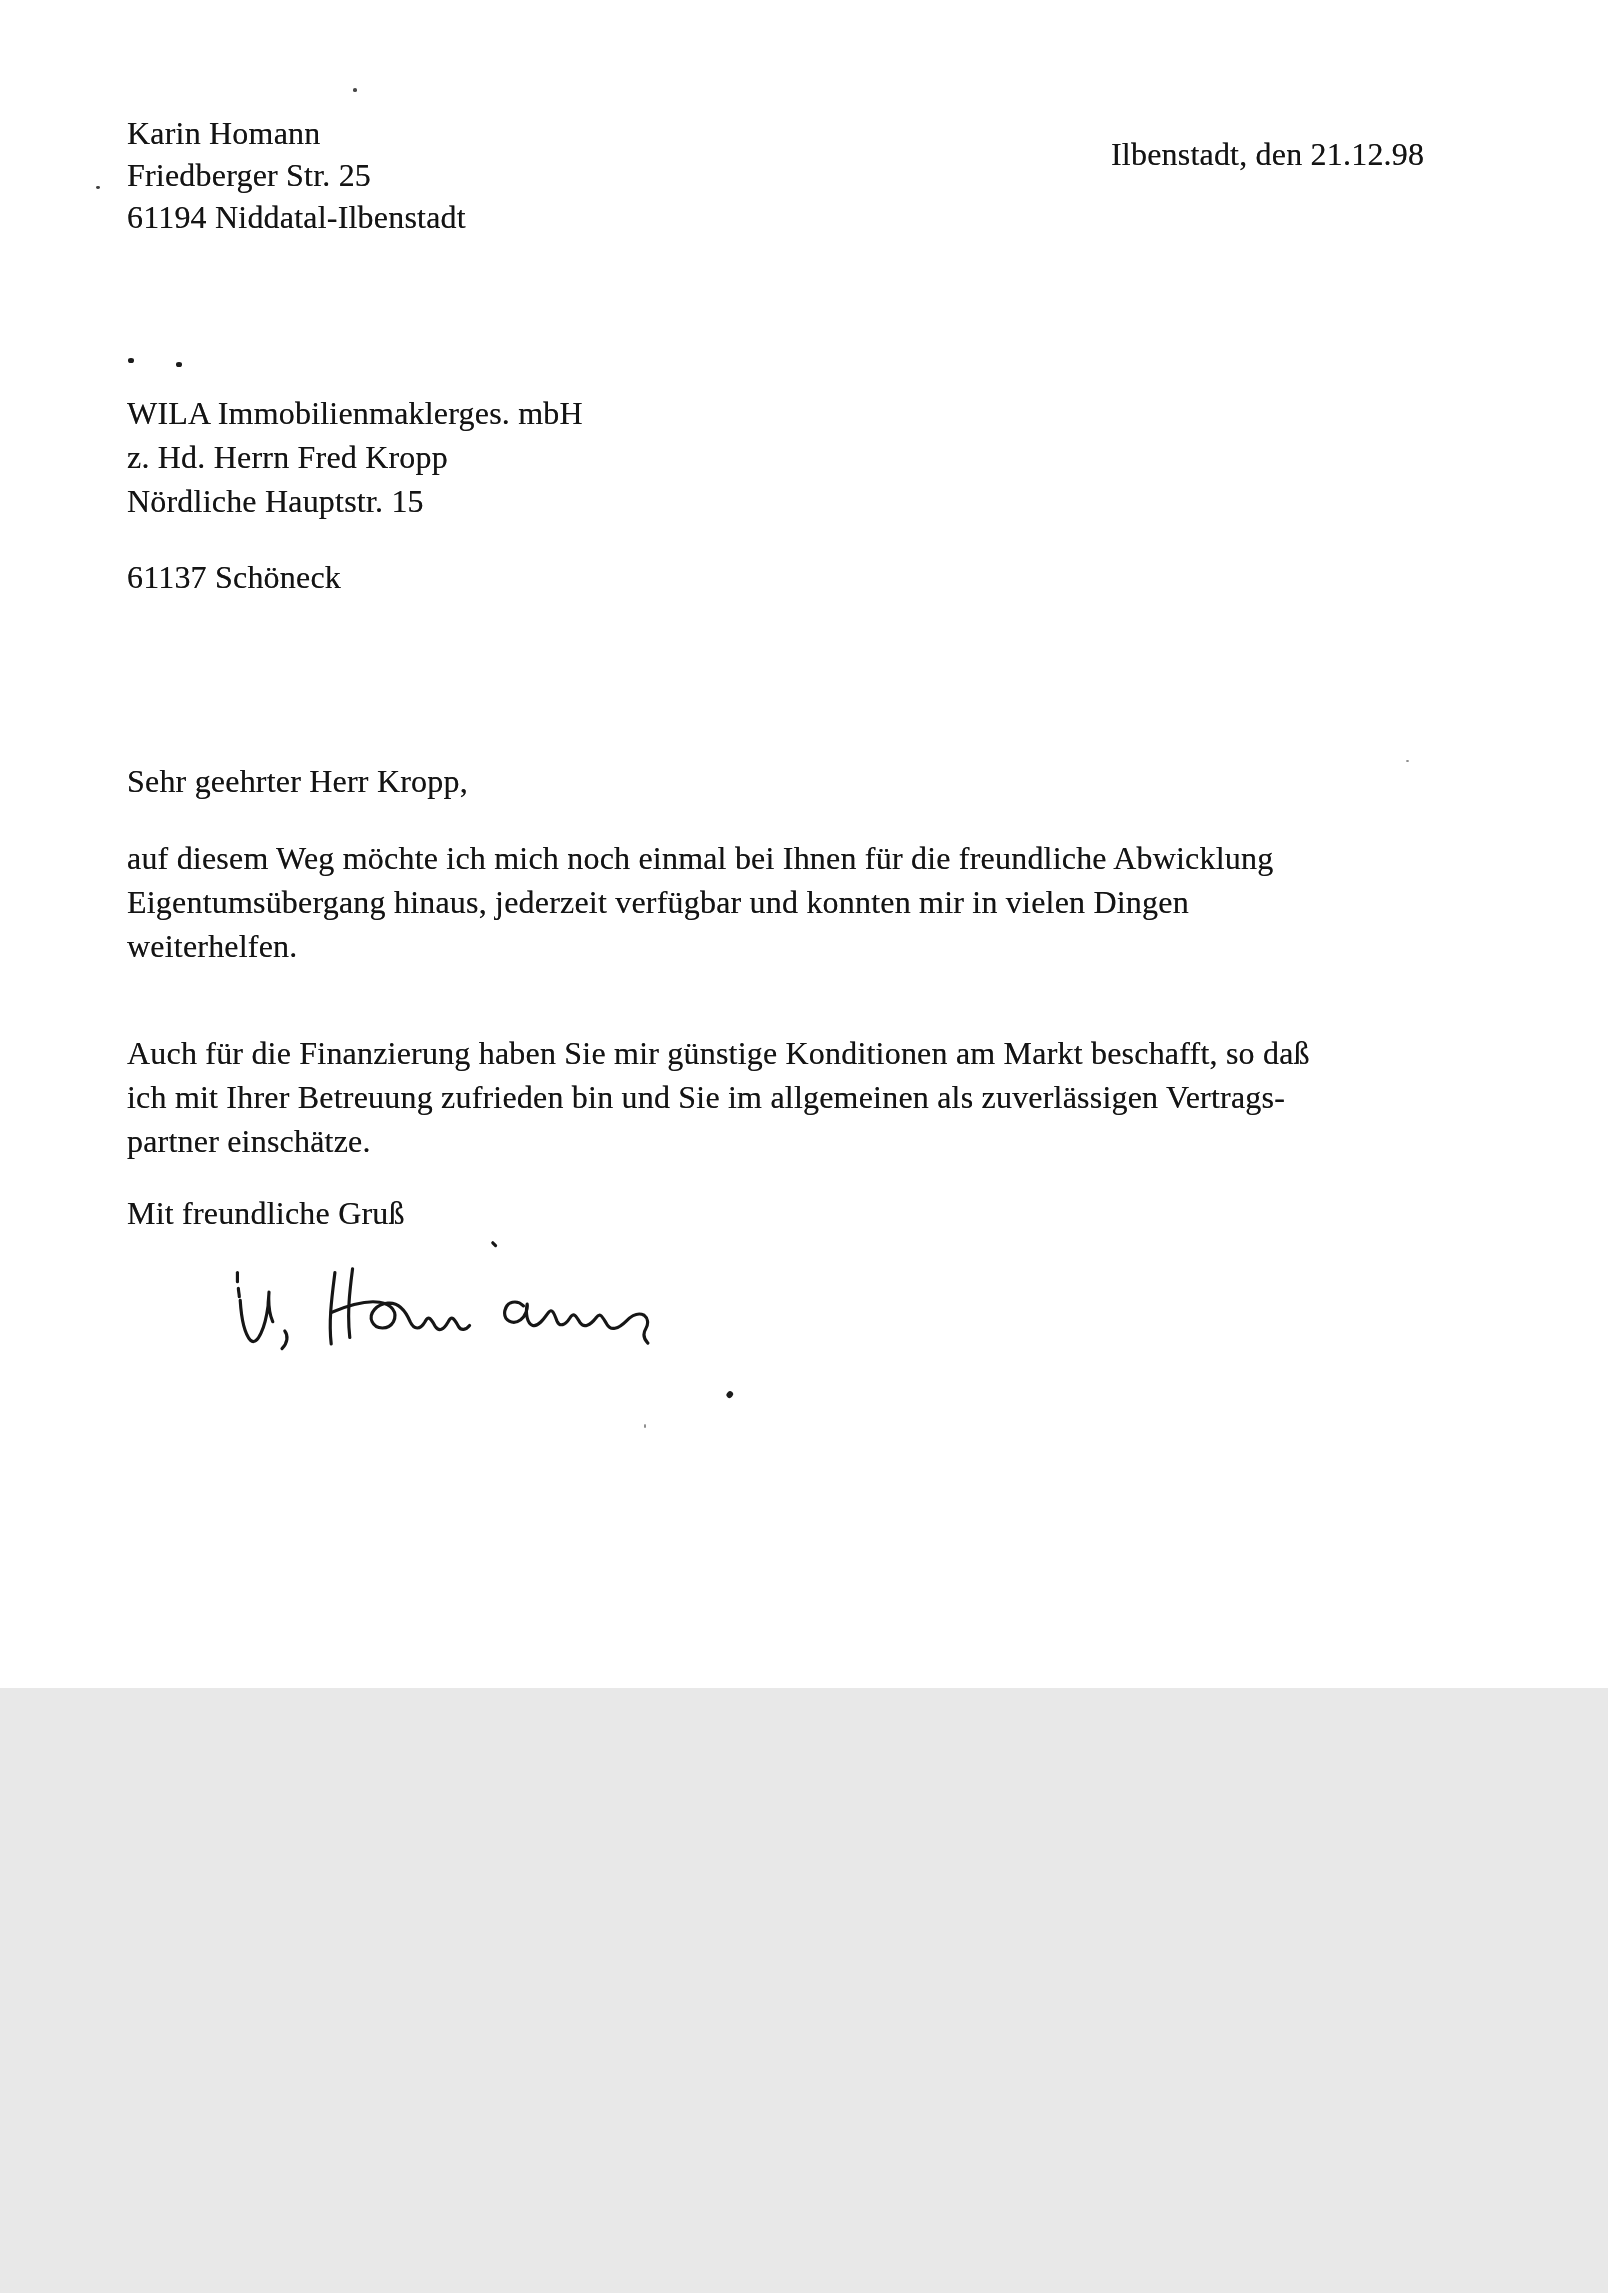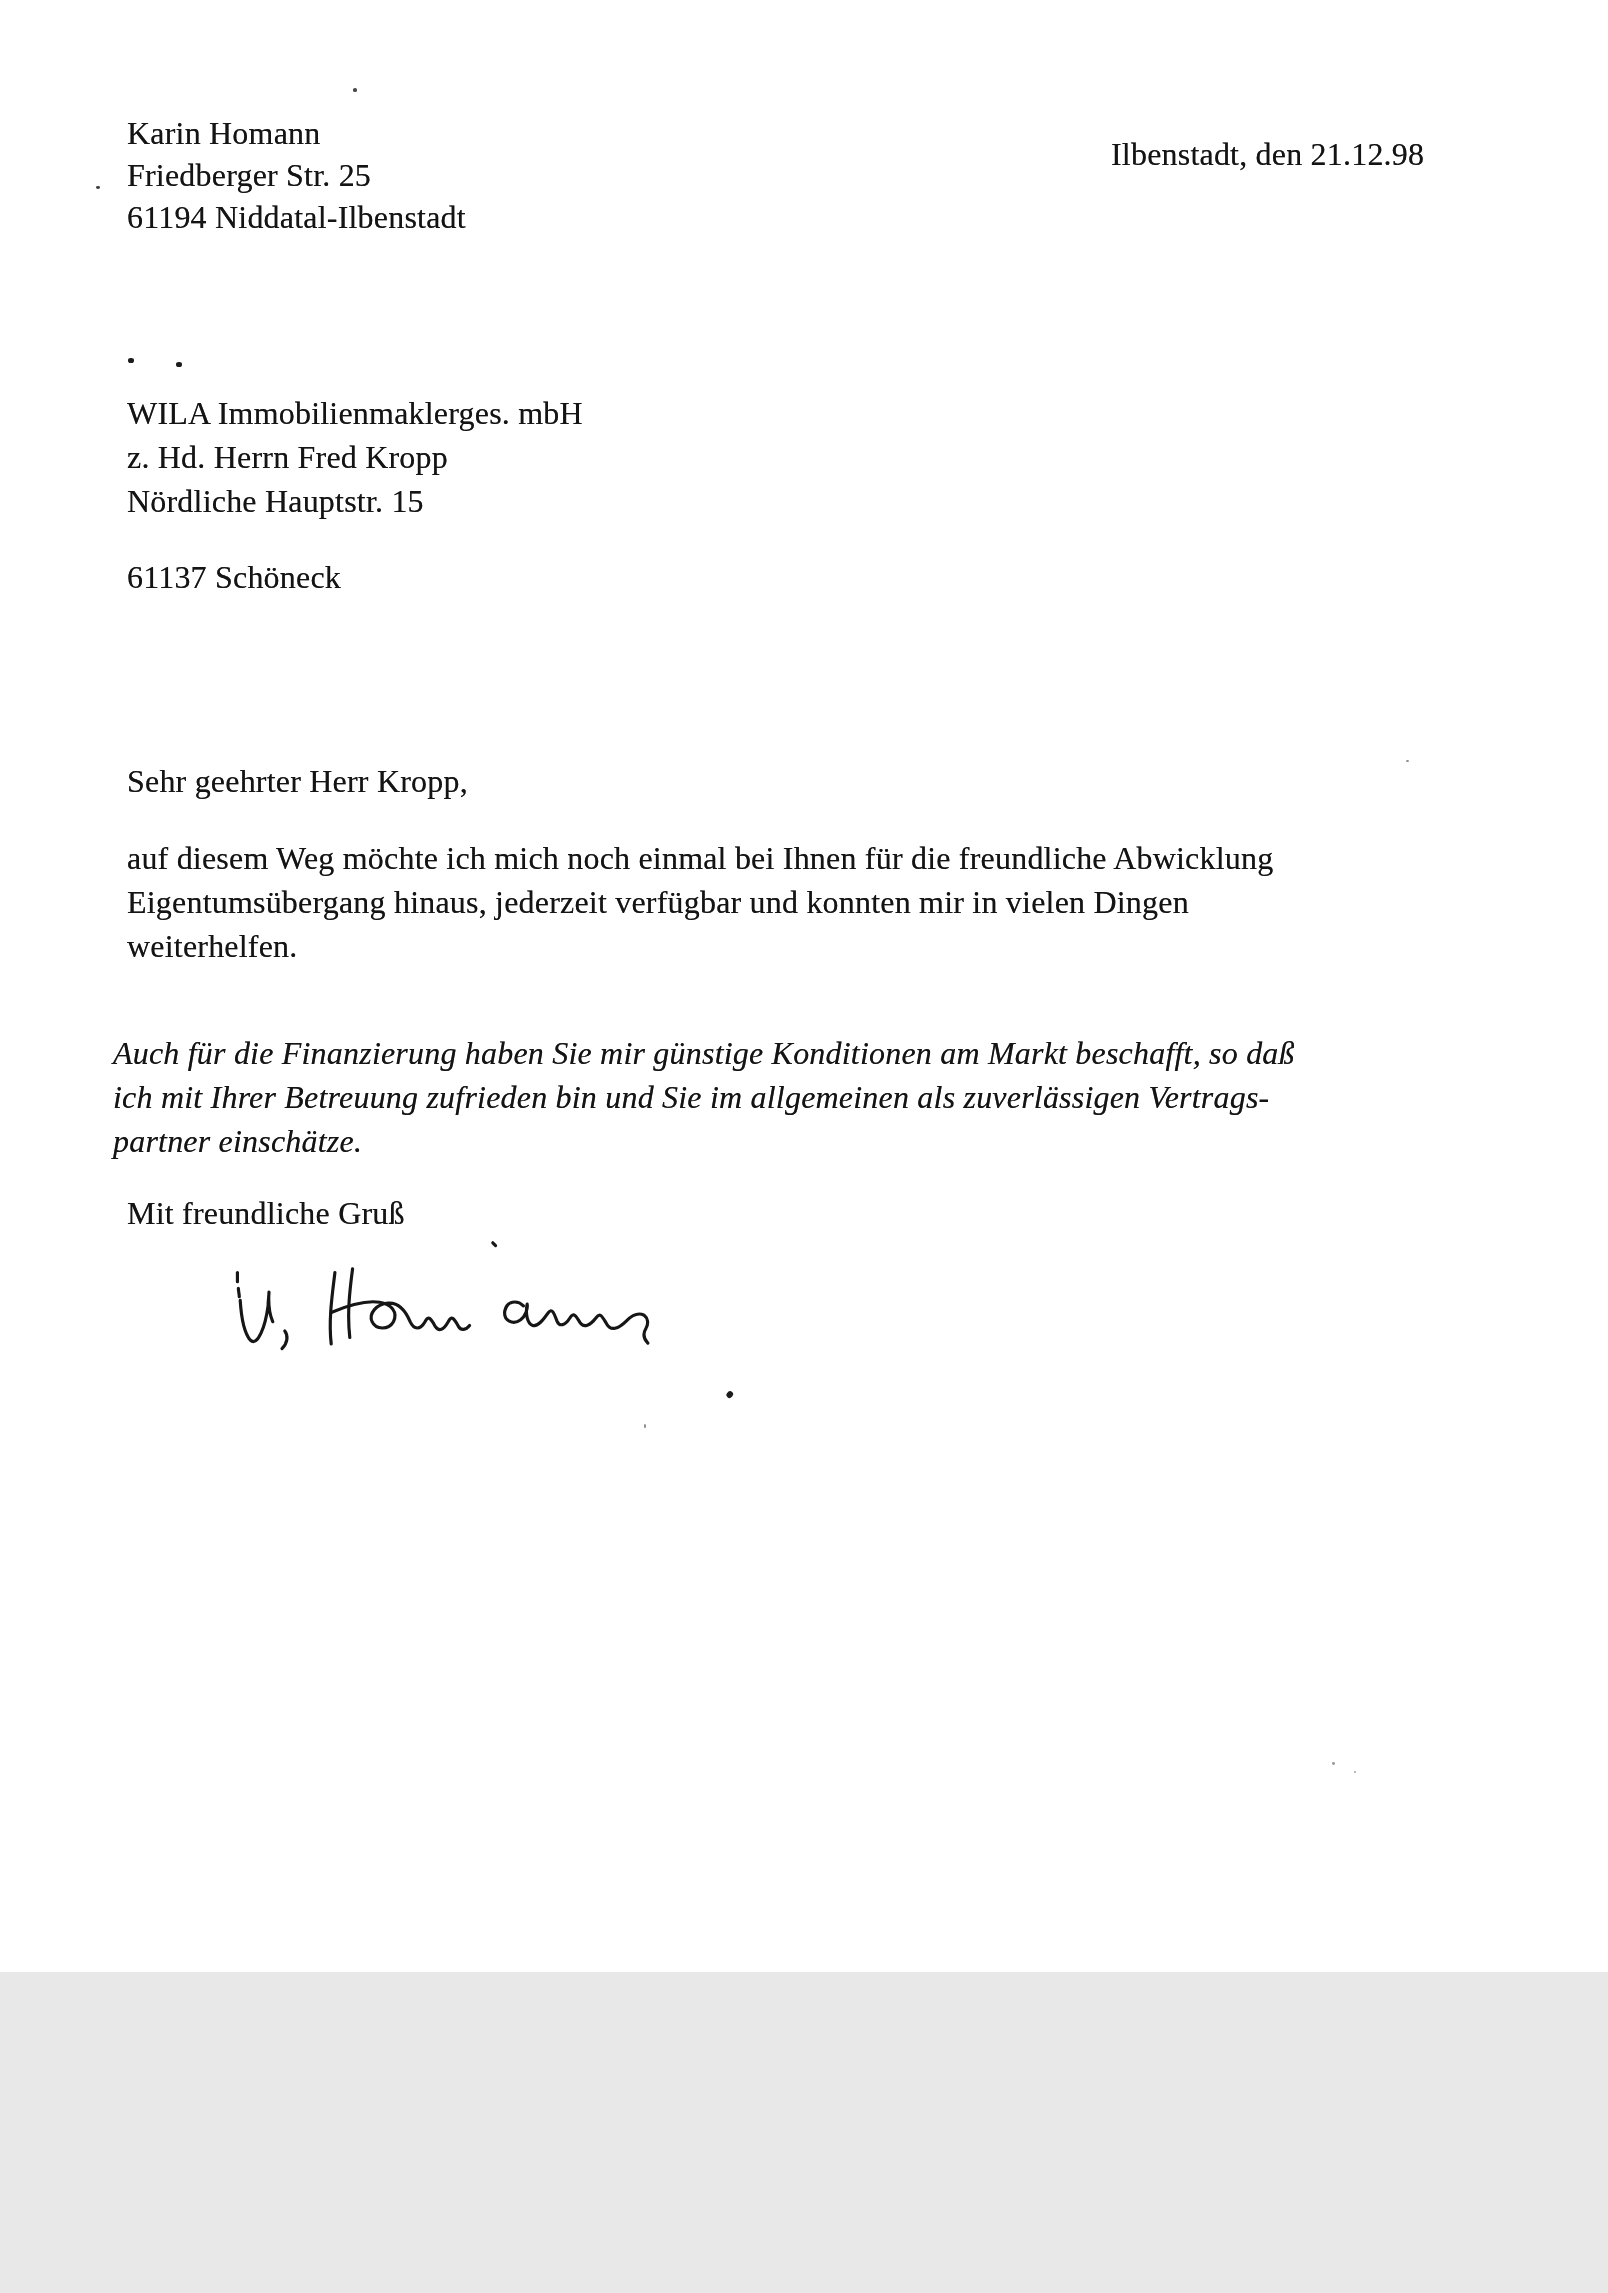--- a/index.html
+++ b/index.html
@@ -3,42 +3,42 @@
 <meta charset="utf-8">
 <style>
   html, body {
     margin: 0;
     padding: 0;
     background: #e8e8e8;
   }
   .page {
     position: relative;
     width: 1608px;
-    height: 1972px;
+    height: 1688px;
     background: #ffffff;
     overflow: hidden;
     font-family: "Liberation Serif", "DejaVu Serif", serif;
     color: #141414;
     -webkit-font-smoothing: antialiased;
   }
   .line, .textblock {
     position: absolute;
     font-size: 32px;
     line-height: 44px;
     letter-spacing: 0.2px;
     white-space: nowrap;
     text-shadow: 0 0 0.6px rgba(10,10,10,0.65);
   }
   .addr-sender   { left: 127px; top: 112px;  line-height: 42px; }
   .dateline      { left: 1111px; top: 132px; }
   .addr-recipient{ left: 127px; top: 391px; }
   .addr-postal   { left: 127px; top: 555px; }
   .salutation    { left: 127px; top: 759px; }
   .para-1        { left: 127px; top: 836px; }
-  .para-2        { left: 113px; top: 1031px; font-style: italic; }
+  .para-2        { left: 127px; top: 1031px; }
   .closing       { left: 127px; top: 1191px; }
   .signature {
     position: absolute;
     left: 230px;
     top: 1239px;
     width: 429px;
     height: 119px;
   }
   .signature svg { display: block; width: 100%; height: 100%; }
   .speck {

